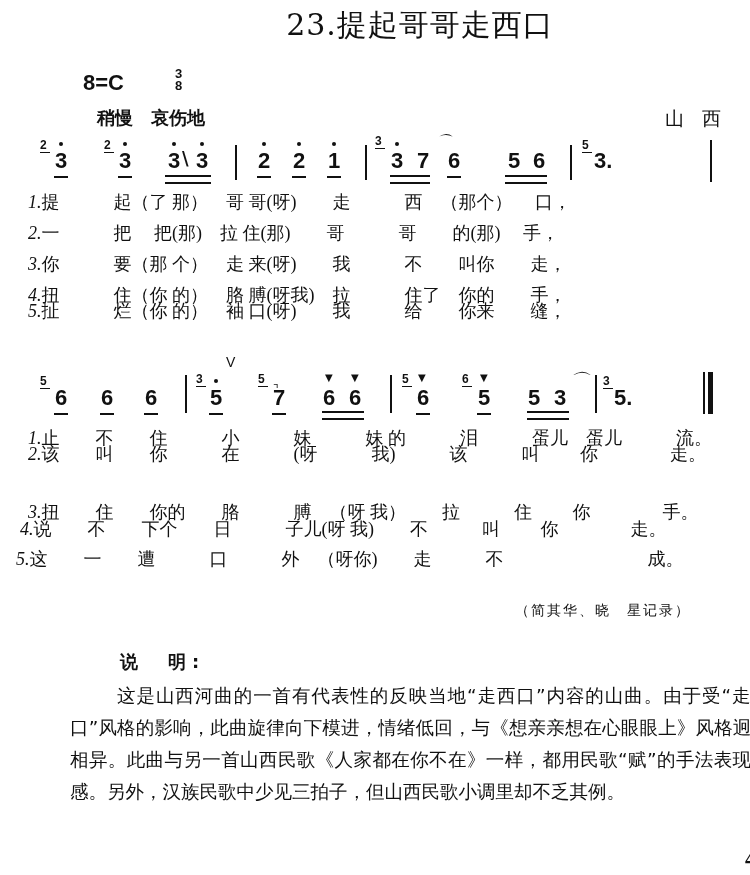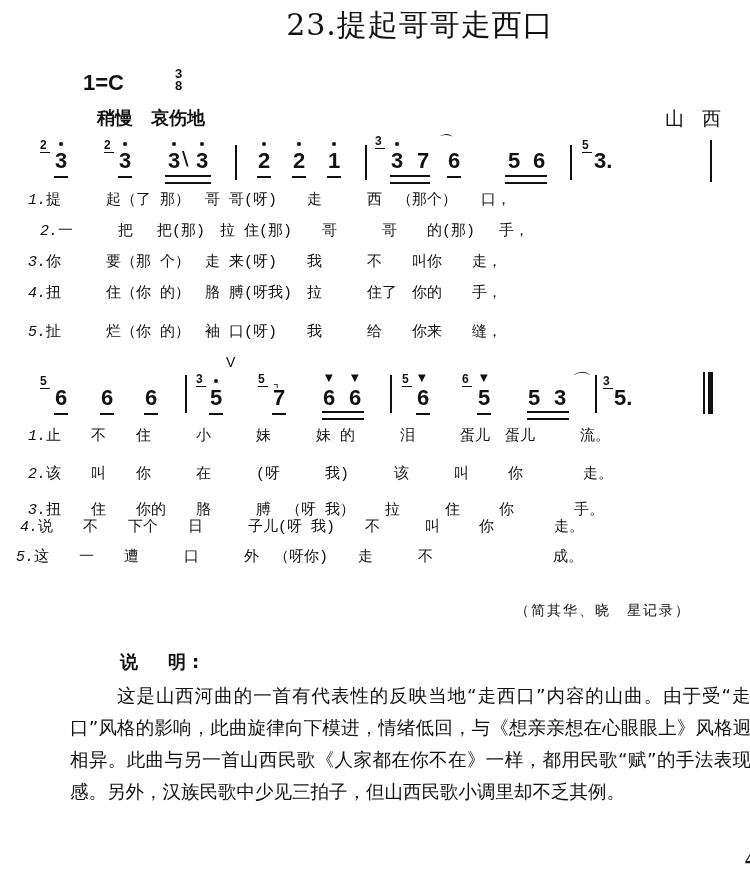--- a/index.html
+++ b/index.html
@@ -17,34 +17,34 @@
           width:18px; text-align:center; }
   .note .dot { position:absolute; left:7px; top:-6px; width:4px; height:4px; background:#111; border-radius:50%; }
   .note .ul1 { position:absolute; left:2px; right:2px; bottom:-4px; border-bottom:2px solid #111; }
   .grace { position:absolute; font-family:"Liberation Sans", sans-serif; font-weight:bold; font-size:12px;
            line-height:11px; }
   .grace .bar { display:block; width:10px; border-top:1px solid #111; margin-top:1px; }
   .bar-line { position:absolute; width:2px; background:#111; }
   .ul2 { position:absolute; height:5px; border-top:2px solid #111; border-bottom:2px solid #111; }
   .accent { position:absolute; font-size:10px; }
 
-  .lyric { position:absolute; font-family:Liberation Mono, monospace; font-size:15px; white-space:pre; }
+  .lyric { position:absolute; font-family:Liberation Serif, serif; font-size:18px; white-space:pre; }
   .vnum { font-style:italic; }
 
   .credit { top:602px; left:470px; font-size:14px; letter-spacing:2px; }
   .heading { top:650px; left:75px; font-family:"DejaVu Sans", sans-serif; font-weight:bold; font-size:18px; letter-spacing:6px; }
   .para { top:680px; left:25px; width:700px; font-family:"DejaVu Sans", sans-serif; font-size:18.5px; line-height:32px;
           text-indent:47px; text-align:justify; }
   .pagenum { top:848px; left:700px; font-family:"Liberation Serif", serif; font-weight:bold; font-size:20px; }
 </style>
 </head>
 <body>
 
 <div class="abs title">23.提起哥哥走西口</div>
-<div class="abs key">1=C</div>
+<div class="abs key">8=C</div>
 <div class="abs timesig">
   <div>3</div>
   <div>8</div>
 </div>
 <div class="abs tempo">稍慢　哀伤地</div>
 <div class="abs region">山西</div>
 
 <div>
 
   <div class="grace" style="left:40px;top:140px"><span>2</span><span class="bar"></span></div>
@@ -73,24 +73,24 @@
   <div class="ul2" style="left:505px;top:175px;width:42px"></div>
   <div class="bar-line" style="left:570px;top:145px;height:35px"></div>
 
   <div class="grace" style="left:582px;top:140px"><span>5</span><span class="bar"></span></div>
   <div class="note" style="left:594px;top:148px;width:30px;text-align:left"><span>3.</span></div>
   <div class="bar-line" style="left:710px;top:140px;height:42px"></div>
 </div>
 
 <div>
   <div class="lyric" style="left:28px;top:190px"><span class="vnum">1.</span><span>提　　　起（了 那）　哥 哥(呀)　　走　　　西　（那个）　 口，</span></div>
-  <div class="lyric" style="left:40px;top:221px"><span class="vnum">2.</span><span>一　　　把　 把(那)　拉 住(那)　　哥　　　哥　　的(那)　 手，</span></div>
+  <div class="lyric" style="left:28px;top:221px"><span class="vnum">2.</span><span>一　　　把　 把(那)　拉 住(那)　　哥　　　哥　　的(那)　 手，</span></div>
   <div class="lyric" style="left:28px;top:252px"><span class="vnum">3.</span><span>你　　　要（那 个）　走 来(呀)　　我　　　不　　叫你　　走，</span></div>
   <div class="lyric" style="left:28px;top:283px"><span class="vnum">4.</span><span>扭　　　住（你 的）　胳 膊(呀我)　拉　　　住了　你的　　手，</span></div>
-  <div class="lyric" style="left:28px;top:322px"><span class="vnum">5.</span><span>扯　　　烂（你 的）　袖 口(呀)　　我　　　给　　你来　　缝，</span></div>
+  <div class="lyric" style="left:28px;top:299px"><span class="vnum">5.</span><span>扯　　　烂（你 的）　袖 口(呀)　　我　　　给　　你来　　缝，</span></div>
 </div>
 
 <div>
   <div class="grace" style="left:40px;top:376px"><span>5</span><span class="bar"></span></div>
   <div class="note" style="left:52px;top:385px"><span>6</span><span class="ul1"></span></div>
   <div class="note" style="left:98px;top:385px"><span>6</span><span class="ul1"></span></div>
   <div class="note" style="left:142px;top:385px"><span>6</span><span class="ul1"></span></div>
   <div class="abs" style="left:181px;top:354px;font-size:14px;font-family:'Liberation Sans',sans-serif">V</div>
   <div class="bar-line" style="left:185px;top:375px;height:38px"></div>
   <div class="grace" style="left:196px;top:374px"><span>3</span><span class="bar"></span></div>
@@ -116,21 +116,21 @@
   <div class="ul2" style="left:527px;top:411px;width:42px"></div>
   <div class="bar-line" style="left:595px;top:375px;height:38px"></div>
   <div class="grace" style="left:603px;top:376px"><span>3</span><span class="bar"></span></div>
   <div class="note" style="left:614px;top:385px;width:30px;text-align:left"><span>5.</span></div>
   <div class="bar-line" style="left:703px;top:372px;height:42px;width:2px"></div>
   <div class="bar-line" style="left:708px;top:372px;height:42px;width:5px"></div>
 </div>
 
 <div>
   <div class="lyric" style="left:28px;top:426px"><span class="vnum">1.</span><span>止　　不　　住　　　小　　　妹　　　妹 的　　　泪　　　蛋儿　蛋儿　　　流。</span></div>
-  <div class="lyric" style="left:28px;top:464px"><span class="vnum">2.</span><span>该　　叫　　你　　　在　　　(呀　　　我)　　　该　　　叫　　 你　　　　走。</span></div>
+  <div class="lyric" style="left:28px;top:442px"><span class="vnum">2.</span><span>该　　叫　　你　　　在　　　(呀　　　我)　　　该　　　叫　　 你　　　　走。</span></div>
   <div class="lyric" style="left:28px;top:500px"><span class="vnum">3.</span><span>扭　　住　　你的　　胳　　　膊　（呀 我）　　拉　　　住　　 你　　　　手。</span></div>
   <div class="lyric" style="left:20px;top:517px"><span class="vnum">4.</span><span>说　　不　　下个　　日　　　子儿(呀 我)　　不　　　叫　　 你　　　　走。</span></div>
   <div class="lyric" style="left:16px;top:547px"><span class="vnum">5.</span><span>这　　一　　遭　　　口　　　外　（呀你)　　走　　　不　　　　　　　　成。</span></div>
 </div>
 
 <div class="abs credit">（简其华、晓　星记录）</div>
 <div class="abs heading">说　明:</div>
 <div class="abs para">这是山西河曲的一首有代表性的反映当地“走西口”内容的山曲。由于受“走西口”风格的影响，此曲旋律向下模进，情绪低回，与《想亲亲想在心眼眼上》风格迥然相异。此曲与另一首山西民歌《人家都在你不在》一样，都用民歌“赋”的手法表现情感。另外，汉族民歌中少见三拍子，但山西民歌小调里却不乏其例。</div>
 <div class="abs pagenum">44</div>
 

